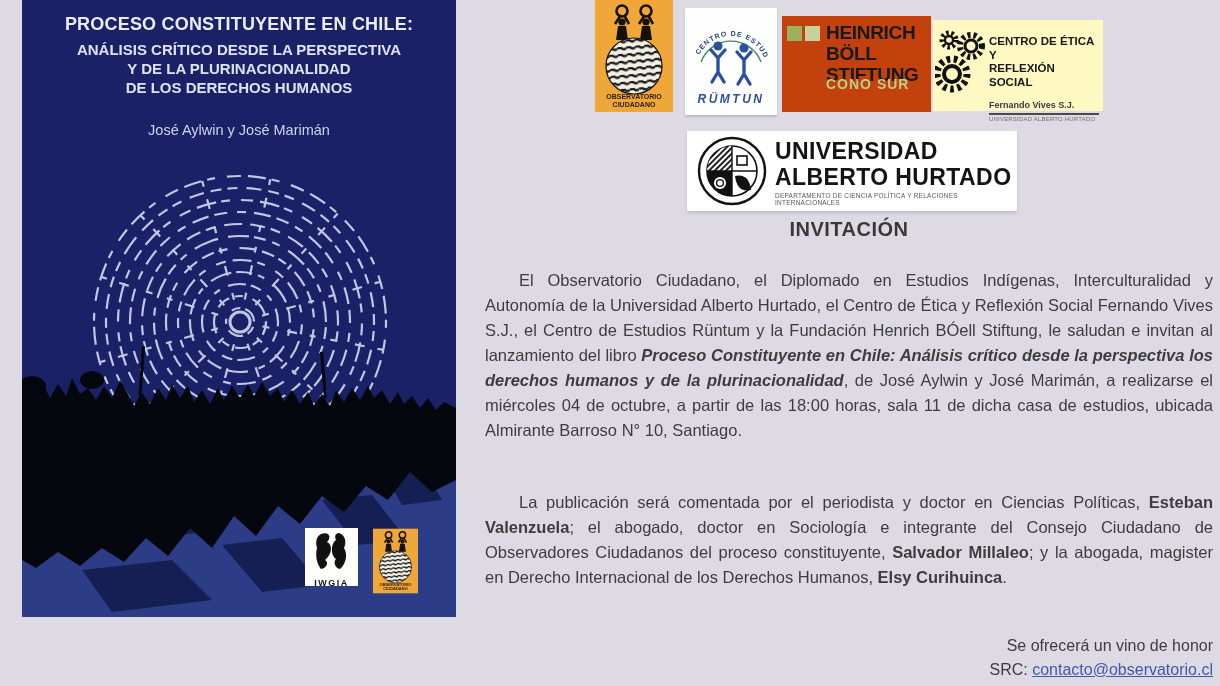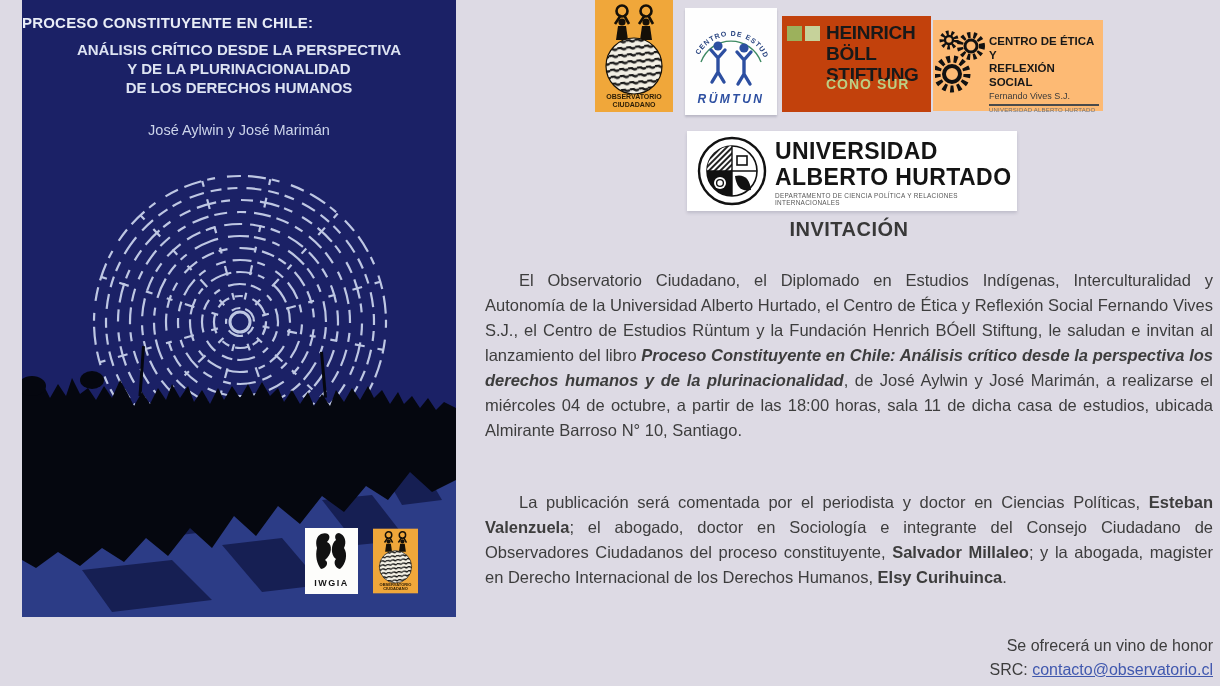--- a/index.html
+++ b/index.html
@@ -2,44 +2,44 @@
 <html><head>
 <meta charset="utf-8">
 <style>
   * { margin:0; padding:0; box-sizing:border-box; }
   html,body { width:1220px; height:686px; }
   body { font-family:"Liberation Sans", sans-serif; background:#dddae4; position:relative; overflow:hidden; }
   .abs { position:absolute; }
 
   
   .cover { left:22px; top:0; width:434px; height:617px; background:#1b2166; overflow:hidden; }
-  .cover-title { top:14px; left:0; width:100%; text-align:left; color:#e9edf7; font-weight:bold; font-size:15px; letter-spacing:.2px; }
+  .cover-title { top:14px; left:0; width:100%; text-align:center; color:#e9edf7; font-weight:bold; font-size:18px; letter-spacing:.2px; }
   .cover-sub { top:40px; left:0; width:100%; text-align:center; color:#dde3f2; font-weight:bold; font-size:15px; line-height:19px; }
   .cover-authors { top:122px; left:0; width:100%; text-align:center; color:#ccd4ea; font-size:14.5px; }
   .maze { left:0; top:0; }
   .crowd { left:0; top:0; }
 
-  .iwgia-box { left:283px; top:528px; width:53px; height:66px; background:#fdfdfb; text-align:center; }
+  .iwgia-box { left:283px; top:528px; width:53px; height:58px; background:#fdfdfb; text-align:center; }
   .iwgia-label { width:100%; text-align:center; color:#141414; font-weight:bold; font-size:9px; letter-spacing:1.5px; margin-top:-2px; }
 
   .obs-logo-small { left:351px; top:528px; }
 
   
   .obs-logo-top { left:595px; top:0; }
   .rumtun-box { left:685px; top:8px; width:92px; height:107px; background:#fefefe; box-shadow:0 2px 2px rgba(120,120,140,.35); }
   .hbs-box { left:782px; top:16px; width:149px; height:96px; background:#c2410c; }
   .hbs-sq1 { left:5px; top:10px; width:15px; height:15px; background:#9cb15c; }
   .hbs-sq2 { left:23px; top:10px; width:15px; height:15px; background:#c6d29a; }
   .hbs-text { left:44px; top:6px; font-weight:bold; font-size:19px; line-height:21px; color:#191919; letter-spacing:-.3px; }
   .hbs-region { left:44px; top:60px; font-weight:bold; font-size:14px; color:#bccf85; letter-spacing:1px; }
-  .etica-box { left:933px; top:20px; width:170px; height:91px; background:#fdba74; }
+  .etica-box { left:933px; top:20px; width:170px; height:91px; background:#fef9c3; }
   .etica-gears { left:2px; top:6px; }
   .etica-text { left:56px; top:15px; width:110px; color:#181818; }
   .etica-l1 { font-weight:bold; font-size:11.5px; line-height:13.5px; }
-  .etica-l3 { font-weight:normal; font-size:9px; color:#3a3a3a; margin-top:2px; }
+  .etica-l3 { font-weight:bold; font-size:9px; color:#3a3a3a; margin-top:11px; }
   .etica-l4 { border-top:2px solid #4a4a4a; margin-top:3px; padding-top:1px; font-size:6px; color:#6d6d6d; letter-spacing:.2px; }
   .uah-box { left:687px; top:131px; width:330px; height:80px; background:#ffffff; box-shadow:0 2px 3px rgba(120,120,140,.3); }
   .uah-seal { left:10px; top:5px; }
   .uah-text { left:88px; top:7px; color:#141414; }
   .uah-name { font-weight:bold; font-size:23px; line-height:26px; letter-spacing:.4px; }
   .uah-dept { font-size:6.4px; color:#555; letter-spacing:.3px; margin-top:2px; }
 
   
   .heading { left:485px; top:218px; width:728px; text-align:center; font-weight:bold; font-size:20px; letter-spacing:.5px; color:#383838; }
   .para { left:485px; width:728px; font-size:16.5px; line-height:25px; color:#3d3d3d; text-align:justify; }

